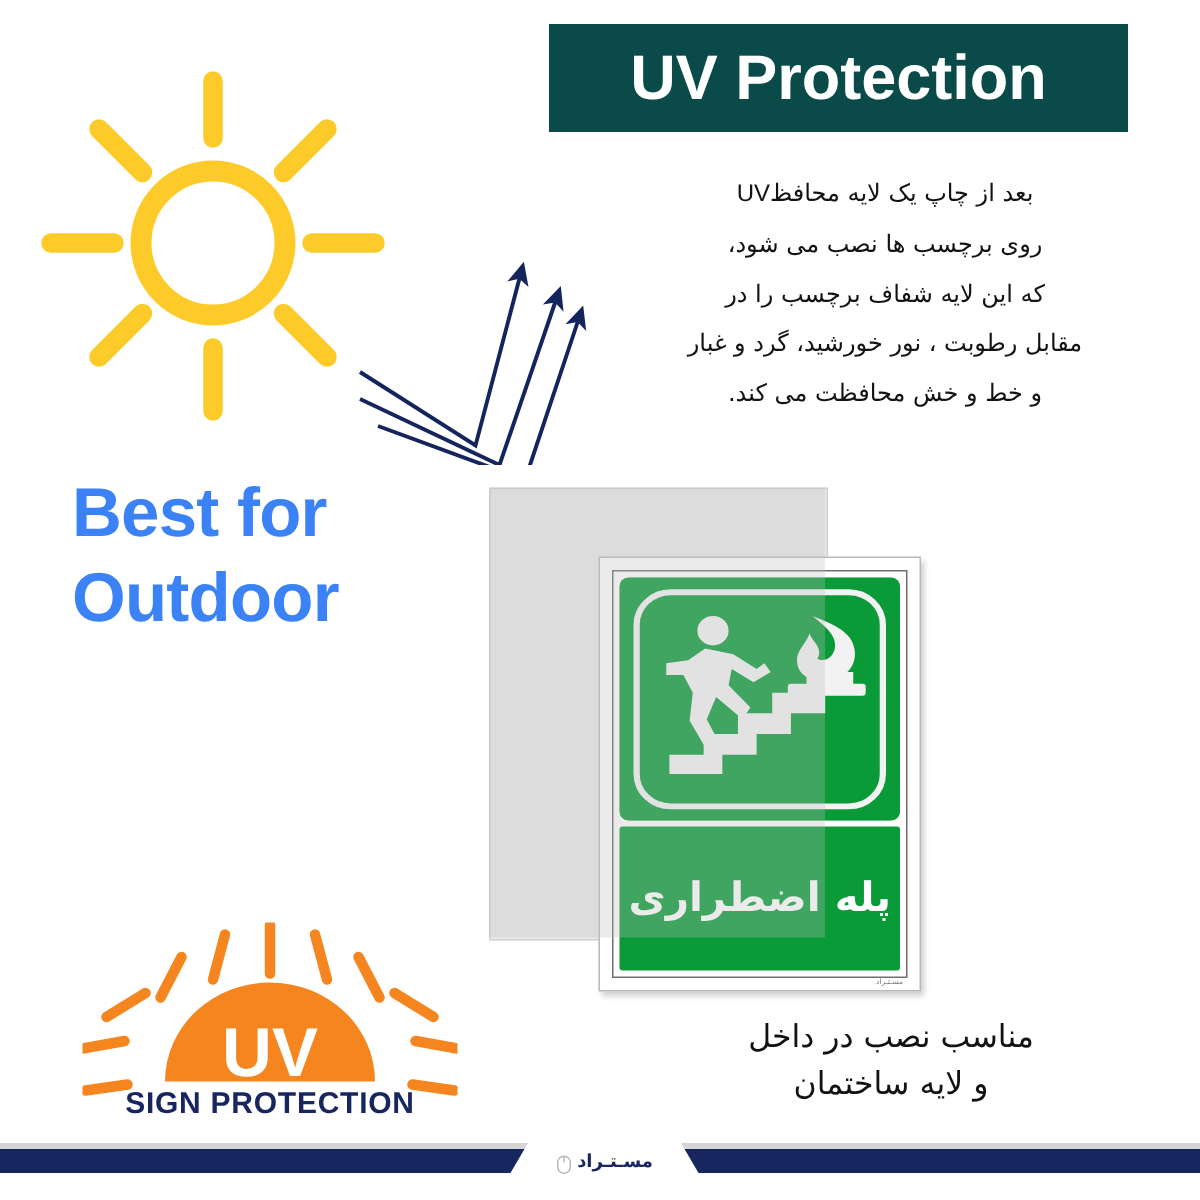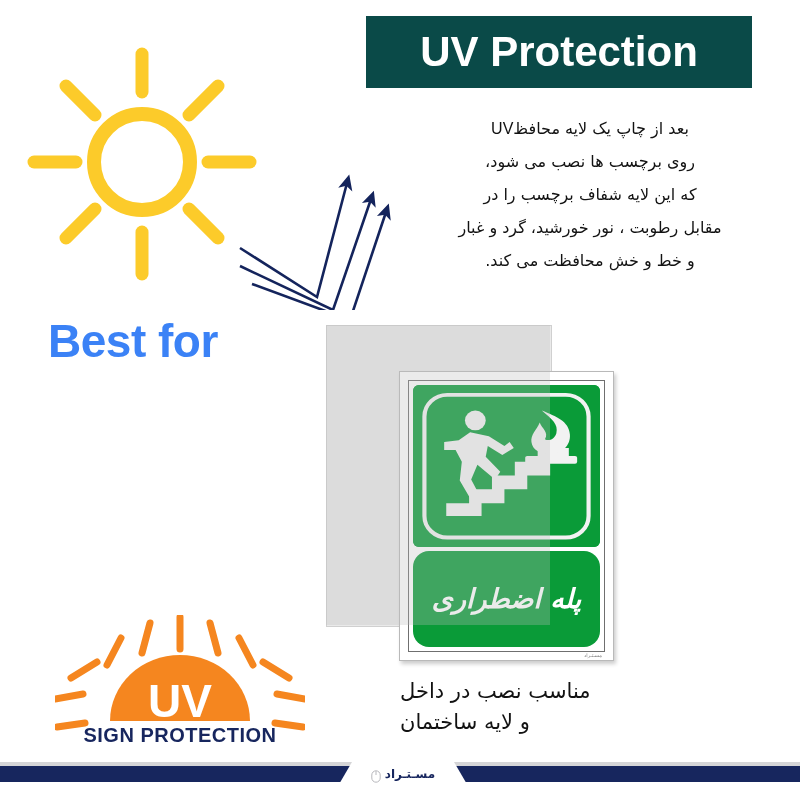--- a/index.html
+++ b/index.html
@@ -121,26 +121,25 @@
     position: relative;
     flex: 0 0 62%;
     background: #0a9b38;
     border-radius: 6px;
     overflow: hidden;
   }
   .sign-caption {
     position: relative;
     flex: 1 1 auto;
     background: #0a9b38;
-    border-radius: 16px;
+    border-radius: 2px;
     display: flex;
     align-items: center;
     justify-content: center;
     overflow: hidden;
-    font-style: italic;
   }
   .sign-caption-text {
     color: #ffffff;
     font-family: "DejaVu Sans", sans-serif;
     font-weight: bold;
     font-size: 27px;
     direction: rtl;
     line-height: 1;
     padding-bottom: 2px;
   }
@@ -167,21 +166,21 @@
     left: 55px; top: 615px;
     width: 250px; height: 150px;
   }
 
   
   .fa-note {
     position: absolute;
     left: 400px; top: 676px;
     width: 388px;
     direction: rtl;
-    text-align: left;
+    text-align: center;
     color: #121212;
     font-family: "DejaVu Sans", sans-serif;
     font-size: 21px;
     line-height: 31px;
     font-weight: 500;
   }
 
   
   .footer-band {
     position: absolute;
@@ -263,20 +262,21 @@
   <div class="fa-paragraph">
     <div><span>بعد از چاپ یک لایه محافظ</span><span class="ltr-token">UV</span></div>
     <div>روی برچسب ها نصب می شود،</div>
     <div>که این لایه شفاف برچسب را در</div>
     <div>مقابل رطوبت ، نور خورشید، گرد و غبار</div>
     <div>و خط و خش محافظت می کند.</div>
   </div>
 
   <div class="headline">
     <div>Best for</div>
+    <div>Outdoor</div>
   </div>
 
   <div class="film-sheet"></div>
 
   <div class="sign-wrap">
     <div class="sign-outer"></div>
     <div class="sign-inner">
 
       <div class="sign-pictogram">
         <svg width="100%" height="100%" viewBox="0 0 180 165" preserveAspectRatio="none" xmlns="http://www.w3.org/2000/svg">

